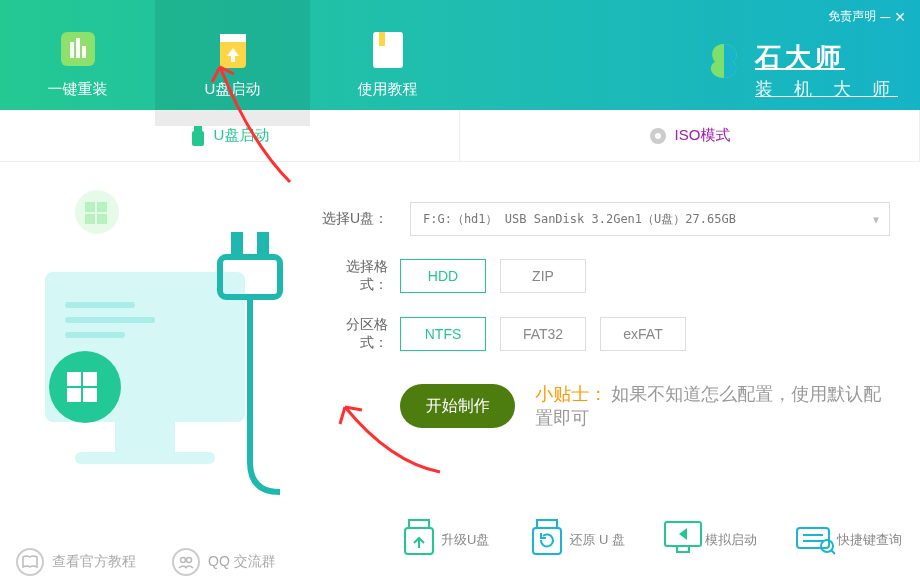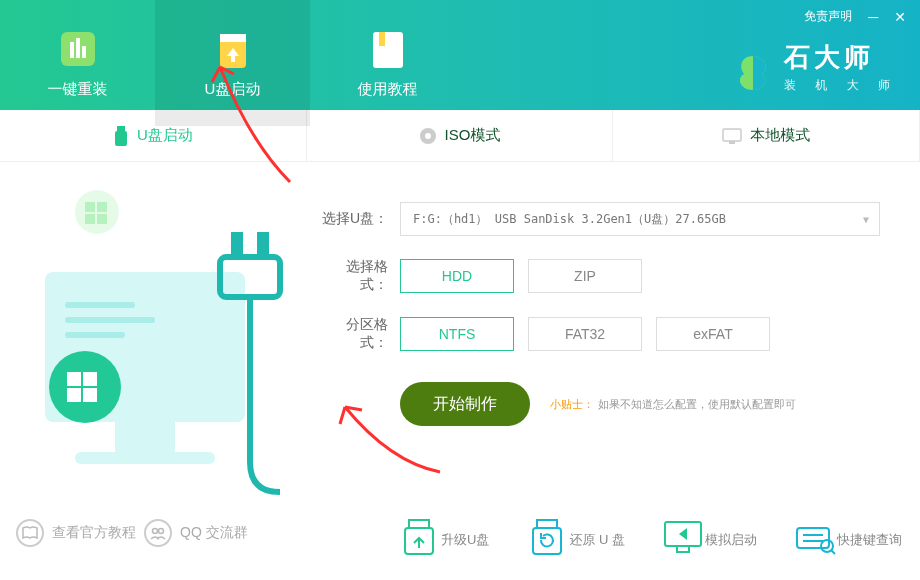--- a/index.html
+++ b/index.html
@@ -3,57 +3,57 @@
 <meta charset="utf-8">
 <style>
 * { margin: 0; padding: 0; box-sizing: border-box; }
 body { font-family: "Microsoft YaHei", sans-serif; width: 920px; height: 580px; overflow: hidden; background: #fff; }
 
 .header { height: 110px; background: linear-gradient(90deg, #23c891 0%, #1fbdb0 50%, #15b3c6 100%); display: flex; position: relative; }
 .nav-item { width: 155px; height: 126px; display: flex; flex-direction: column; align-items: center; justify-content: center; color: #fff; font-size: 15px; cursor: pointer; }
 .nav-item.active { background: rgba(0,0,0,0.08); }
 .nav-icon { width: 42px; height: 42px; margin-bottom: 10px; display: flex; align-items: center; justify-content: center; }
 
-.brand { position: absolute; right: 22px; top: 40px; color: #fff; display: flex; align-items: flex-end; }
+.brand { position: absolute; right: 22px; top: 40px; color: #fff; display: flex; align-items: flex-start; text-decoration: underline; }
 .brand-logo { width: 42px; height: 42px; margin-right: 10px; }
 .brand-text { font-size: 26px; font-weight: bold; letter-spacing: 4px; }
-.brand-sub { font-size: 12px; letter-spacing: 8px; color: rgba(255,255,255,0.9); margin-top: 2px; }
-
-.top-links { position: absolute; top: 8px; right: 14px; color: #fff; font-size: 12px; display: flex; align-items: center; gap: 16px; }
+.brand-sub { font-size: 18px; letter-spacing: 8px; color: rgba(255,255,255,0.9); margin-top: 2px; }
+
+.top-links { position: absolute; top: 8px; right: 14px; color: #fff; font-size: 12px; display: flex; align-items: center; gap: 4px; }
 .win-btn { cursor: pointer; font-size: 14px; }
 
 .subnav { height: 52px; display: flex; border-bottom: 1px solid #eee; }
-.subtab { flex: 1; display: flex; align-items: center; justify-content: center; font-size: 15px; color: #14532d; border-right: 1px solid #eee; cursor: pointer; }
+.subtab { flex: 1; display: flex; align-items: center; justify-content: center; font-size: 15px; color: #a21caf; border-right: 1px solid #eee; cursor: pointer; }
 .subtab.active { color: #23c891; }
 .subtab-icon { margin-right: 8px; }
 
 .content { position: relative; height: 418px; }
 
 .illustration { position: absolute; left: 15px; top: 20px; width: 290px; height: 330px; }
 
 .form { position: absolute; left: 320px; top: 40px; width: 570px; }
 .form-row { display: flex; align-items: center; margin-bottom: 22px; }
 .form-label { width: 68px; font-size: 14px; color: #666; text-align: right; margin-right: 12px; }
-.select-box { flex: 1; max-width: 480px; height: 34px; border: 1px solid #ddd; display: flex; align-items: center; padding: 0 12px; font-size: 12px; color: #777; font-family: "SimSun", monospace; cursor: pointer; position: relative; }
+.select-box { flex: 1; max-width: 480px; height: 34px; border: 1px solid #ddd; display: flex; align-items: center; padding: 0 12px; font-size: 12px; color: #777; font-family: "SimSun", monospace; cursor: pointer; position: relative; margin-left: 10px; }
 .select-caret { position: absolute; right: 10px; color: #bbb; font-size: 10px; }
-.opt-btn { width: 114px; height: 34px; border: 1px solid #ddd; display: flex; align-items: center; justify-content: center; font-size: 14px; color: #888; margin-right: 14px; cursor: pointer; }
+.opt-btn { width: 86px; height: 34px; border: 1px solid #ddd; display: flex; align-items: center; justify-content: center; font-size: 14px; color: #888; margin-right: 14px; cursor: pointer; }
 .opt-btn.sel { border-color: #23c891; color: #23c891; }
 
 .start-row { display: flex; align-items: center; margin-top: 30px; margin-left: 80px; }
 .start-btn { width: 130px; height: 44px; border-radius: 22px; background: #4d7c0f; color: #fff; font-size: 16px; display: flex; align-items: center; justify-content: center; cursor: pointer; }
-.tip { margin-left: 20px; font-size: 11px; color: #999; }
+.tip { margin-left: 20px; font-size: 18px; color: #999; }
 .tip-label { color: #ff9800; margin-right: 4px; }
 
 .arrow { position: absolute; pointer-events: none; }
 
 .actions { position: absolute; bottom: 18px; right: 18px; display: flex; gap: 36px; }
 .action { display: flex; flex-direction: row; align-items: center; font-size: 13px; color: #888; cursor: pointer; }
 .action-icon { width: 44px; height: 38px; margin-bottom: 6px; }
 
-.footer-links { position: absolute; bottom: 33px; left: 16px; display: flex; gap: 8px; text-align: center; }
+.footer-links { position: absolute; bottom: 4px; left: 16px; display: flex; gap: 36px; text-align: center; }
 .flink { display: flex; align-items: center; font-size: 14px; color: #aaa; cursor: pointer; }
 .flink-icon { width: 28px; height: 28px; border: 2px solid #ccc; border-radius: 50%; margin-right: 8px; display: flex; align-items: center; justify-content: center; font-size: 14px; color: #ccc; }
 </style>
 </head>
 <body>
 
 <div class="header">
   <div class="top-links">
     <span>免责声明</span>
     <span class="win-btn">─</span>
@@ -112,27 +112,20 @@
         <rect x="2" y="5" width="12" height="15" rx="2" fill="#23c891"></rect>
       </svg>
     <span>U盘启动</span>
   </div>
   <div class="subtab">
     <svg class="subtab-icon" width="18" height="18">
         <circle cx="9" cy="9" r="8" fill="#ccc"></circle>
         <circle cx="9" cy="9" r="3" fill="#fff"></circle>
       </svg>
     <span>ISO模式</span>
-  </div>
-  <div class="subtab">
-    <svg class="subtab-icon" width="20" height="16">
-        <rect x="1" y="1" width="18" height="12" rx="1" fill="none" stroke="#ccc" stroke-width="1.5"></rect>
-        <rect x="7" y="13" width="6" height="3" fill="#ccc"></rect>
-      </svg>
-    <span>本地模式</span>
   </div>
 </div>
 
 <div class="content">
 
   <svg class="illustration" viewBox="0 0 290 330">
     <rect x="30" y="90" width="200" height="150" rx="8" fill="#d5f7f5"></rect>
     <rect x="50" y="120" width="70" height="6" rx="3" fill="#a8ede8"></rect>
     <rect x="50" y="135" width="90" height="6" rx="3" fill="#a8ede8"></rect>
     <rect x="50" y="150" width="60" height="6" rx="3" fill="#a8ede8"></rect>

